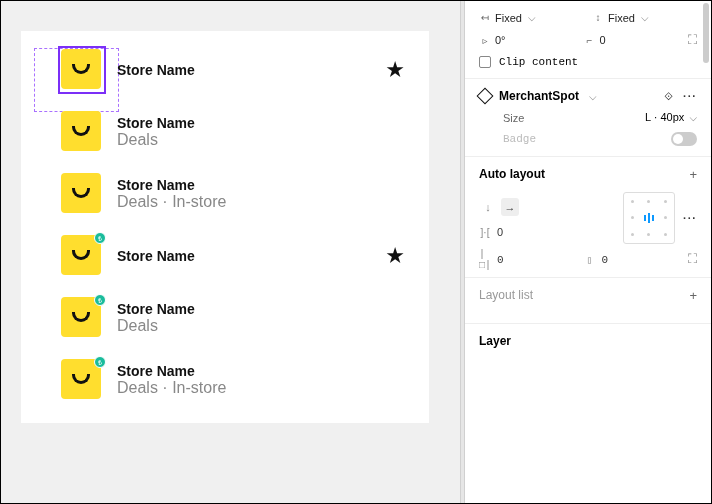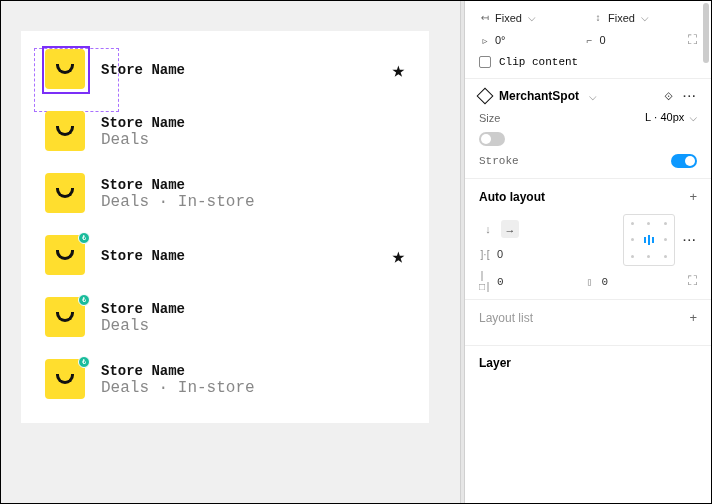--- a/index.html
+++ b/index.html
@@ -1,52 +1,52 @@
 <!DOCTYPE html>
 <html><head>
 <meta charset="utf-8">
 <style>
 * { box-sizing: border-box; margin: 0; padding: 0; }
 body { font-family: -apple-system, Helvetica, Arial, sans-serif; background: #f5f5f5; width: 712px; height: 504px; overflow: hidden; }
 .app { display: flex; width: 100%; height: 100%; border: 1px solid #000; }
 .canvas { flex: 1; background: #f0f0f0; padding: 30px 10px 0 10px; position: relative; }
 .frame-label { font-size: 11px; color: #999; margin-left: 30px; margin-bottom: 2px; }
-.frame { background: #fff; margin-left: 10px; width: 408px; padding: 8px 0 12px 0; font-family: Liberation Mono, monospace; }
+.frame { background: #fff; margin-left: 10px; width: 408px; padding: 8px 0 12px 16px; }
 .merchant-row { display: flex; align-items: center; padding: 10px 24px; gap: 14px; }
 .logo-wrap { width: 42px; height: 42px; position: relative; }
 .logo { width: 40px; height: 40px; background: #FFDE2E; border-radius: 4px; display: flex; align-items: center; justify-content: center; }
 .arc { width: 18px; height: 10px; border: 3px solid #111; border-top: none; border-radius: 0 0 20px 20px; }
 .badge-dot { position: absolute; top: -3px; right: -3px; width: 12px; height: 12px; background: #1abc9c; border-radius: 50%; border: 1px solid #fff; display: flex; align-items: center; justify-content: center; }
 .badge-dot::after { content: '₺'; color: #fff; font-size: 7px; line-height: 1; }
 .info { flex: 1; display: flex; flex-direction: column; }
 .store-name { font-size: 14px; font-weight: 700; color: #111; }
 .sub { font-size: 16px; color: #888; }
 .star { font-size: 22px; color: #111; }
 .selected { position: relative; }
 .selected .logo-wrap { outline: 2px solid #7b2ff7; outline-offset: 1px; }
 .dashed-box { position: absolute; left: 33px; top: 47px; width: 85px; height: 64px; border: 1px dashed #a970ff; pointer-events: none; }
 .divider { width: 5px; background: #e6e6e6; border-left: 1px solid #d0d0d0; border-right: 1px solid #d0d0d0; cursor: col-resize; }
 .inspector { width: 246px; background: #fff; overflow-y: auto; font-size: 11px; }
 .insp-section { padding: 10px 14px; border-bottom: 1px solid #eee; }
 .insp-row { display: flex; align-items: center; margin-bottom: 8px; gap: 8px; }
 .insp-row:last-child { margin-bottom: 0; font-family: Liberation Mono, monospace; }
-.insp-label { color: #666; flex: 1; }
+.insp-label { color: #666; flex: 1; margin-left: 24px; }
 .prop-half { flex: 1; display: flex; align-items: center; gap: 4px; color: #222; }
 .icon-sm { width: 12px; height: 12px; display: inline-flex; align-items: center; justify-content: center; color: #666; font-size: 10px; }
 .dropdown-text { font-size: 11px; }
 .chev::after { content: '⌵'; font-size: 10px; color: #888; margin-left: 2px; }
 .checkbox { width: 12px; height: 12px; border: 1px solid #888; border-radius: 2px; }
 .swatch-icon { width: 12px; height: 12px; transform: rotate(45deg); border: 1px solid #111; }
 .component-name { font-weight: 600; font-size: 12px; }
 .actions-right { margin-left: auto; display: flex; gap: 10px; align-items: center; color: #333; }
 .toggle { width: 26px; height: 14px; background: #ccc; border-radius: 8px; position: relative; }
 .toggle::after { content: ''; position: absolute; width: 10px; height: 10px; background: #fff; border-radius: 50%; top: 2px; left: 2px; }
 .toggle.on { background: #0d99ff; }
 .toggle.on::after { left: 14px; }
-.section-header { display: flex; align-items: center; justify-content: space-between; font-weight: 600; font-size: 12px; margin-bottom: 10px; }
+.section-header { display: flex; justify-content: space-between; font-weight: 600; font-size: 12px; margin-bottom: 10px; }
 .plus { color: #666; font-size: 13px; font-weight: normal; }
 .dots { font-weight: bold; letter-spacing: 1px; color: #333; }
 .dir-btn { width: 18px; height: 18px; display: inline-flex; align-items: center; justify-content: center; color: #888; font-size: 11px; }
 .dir-btn.active { background: #eee; border-radius: 3px; color: #333; }
 .align-grid { width: 52px; height: 52px; border: 1px solid #ddd; border-radius: 3px; display: grid; grid-template-columns: 1fr 1fr 1fr; grid-template-rows: 1fr 1fr 1fr; place-items: center; }
 .align-dot { width: 3px; height: 3px; background: #ccc; border-radius: 50%; }
 .align-center { width: 14px; height: 10px; display: flex; gap: 2px; align-items: center; justify-content: center; }
 .align-center span { width: 2px; background: #0d99ff; }
 .numfield { display: flex; align-items: center; gap: 6px; color: #333; }
 .numfield .icon-sm { color: #888; }
@@ -184,25 +184,22 @@
         <span class="actions-right">
           <span>⟐</span>
           <span class="dots">···</span>
         </span>
       </div>
       <div class="insp-row">
         <span class="insp-label">Size</span>
         <span><span>L · 40px</span> <span class="chev"></span></span>
       </div>
       <div class="insp-row">
+        <span class="insp-label" style="color:#bbb">Badge</span>
         <span class="toggle"></span>
-      </div>
-      <div class="insp-row">
-        <span class="insp-label">Stroke</span>
-        <span class="toggle on"></span>
       </div>
     </div>
 
     <div class="insp-section">
       <div class="section-header">
         <span>Auto layout</span>
         <span class="plus">+</span>
       </div>
       <div class="insp-row">
         <div style="display:flex;flex-direction:column;gap:10px;flex:1">

